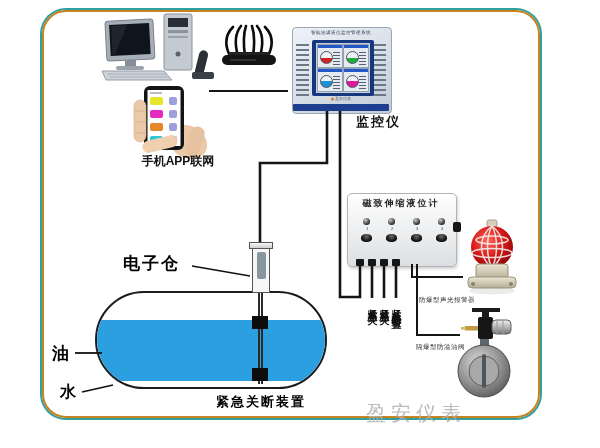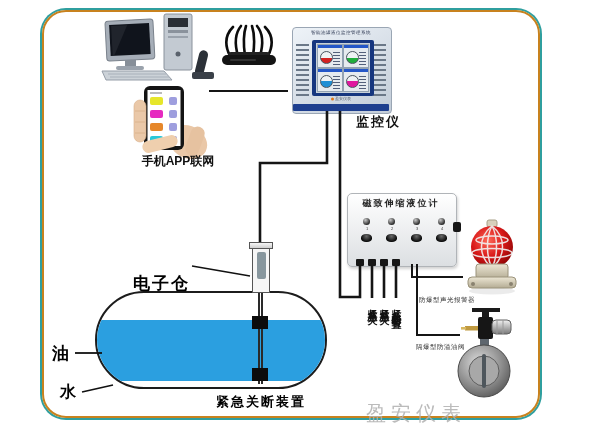--- a/index.html
+++ b/index.html
@@ -64,21 +64,21 @@
              border-left:2px solid #2a2a2a;border-right:2px solid #2a2a2a;box-sizing:border-box;}
   .float{left:252px;width:16px;height:13px;background:#0c0c0c;z-index:3;}
   .float-1{top:316px;} .float-2{top:368px;}
   .probe-flange{left:249px;top:242px;width:24px;height:7px;background:linear-gradient(#f6f6f6,#cfcfcf);
                 border:1px solid #555;z-index:3;box-sizing:border-box;}
   .probe-tube{left:252px;top:248px;width:18px;height:45px;background:#f6f6f6;border:1px solid #555;
               z-index:3;box-sizing:border-box;}
   .probe-core{left:257px;top:252px;width:9px;height:27px;background:#88979e;border-radius:2px;z-index:4;}
 
   .big-label{font-weight:bold;color:#000;z-index:6;}
-  .lab-elec{left:133px;top:252px;font-size:17px;letter-spacing:2px;margin-top:20px;}
+  .lab-elec{left:123px;top:252px;font-size:17px;letter-spacing:2px;}
   .lab-oil{left:52px;top:342px;font-size:17px;}
   .lab-water{left:60px;top:382px;font-size:16px;}
   .lab-gauge{left:216px;top:393px;font-size:13px;letter-spacing:2px;}
   .phone-caption{left:122px;top:153px;width:112px;text-align:center;font-size:12px;font-weight:bold;z-index:6;}
 
   .watermark{left:366px;top:400px;font-size:20px;color:rgba(175,175,175,.85);letter-spacing:5px;z-index:6;}
 
   .devsvg{position:absolute;z-index:3;}
 </style>
 </head>

